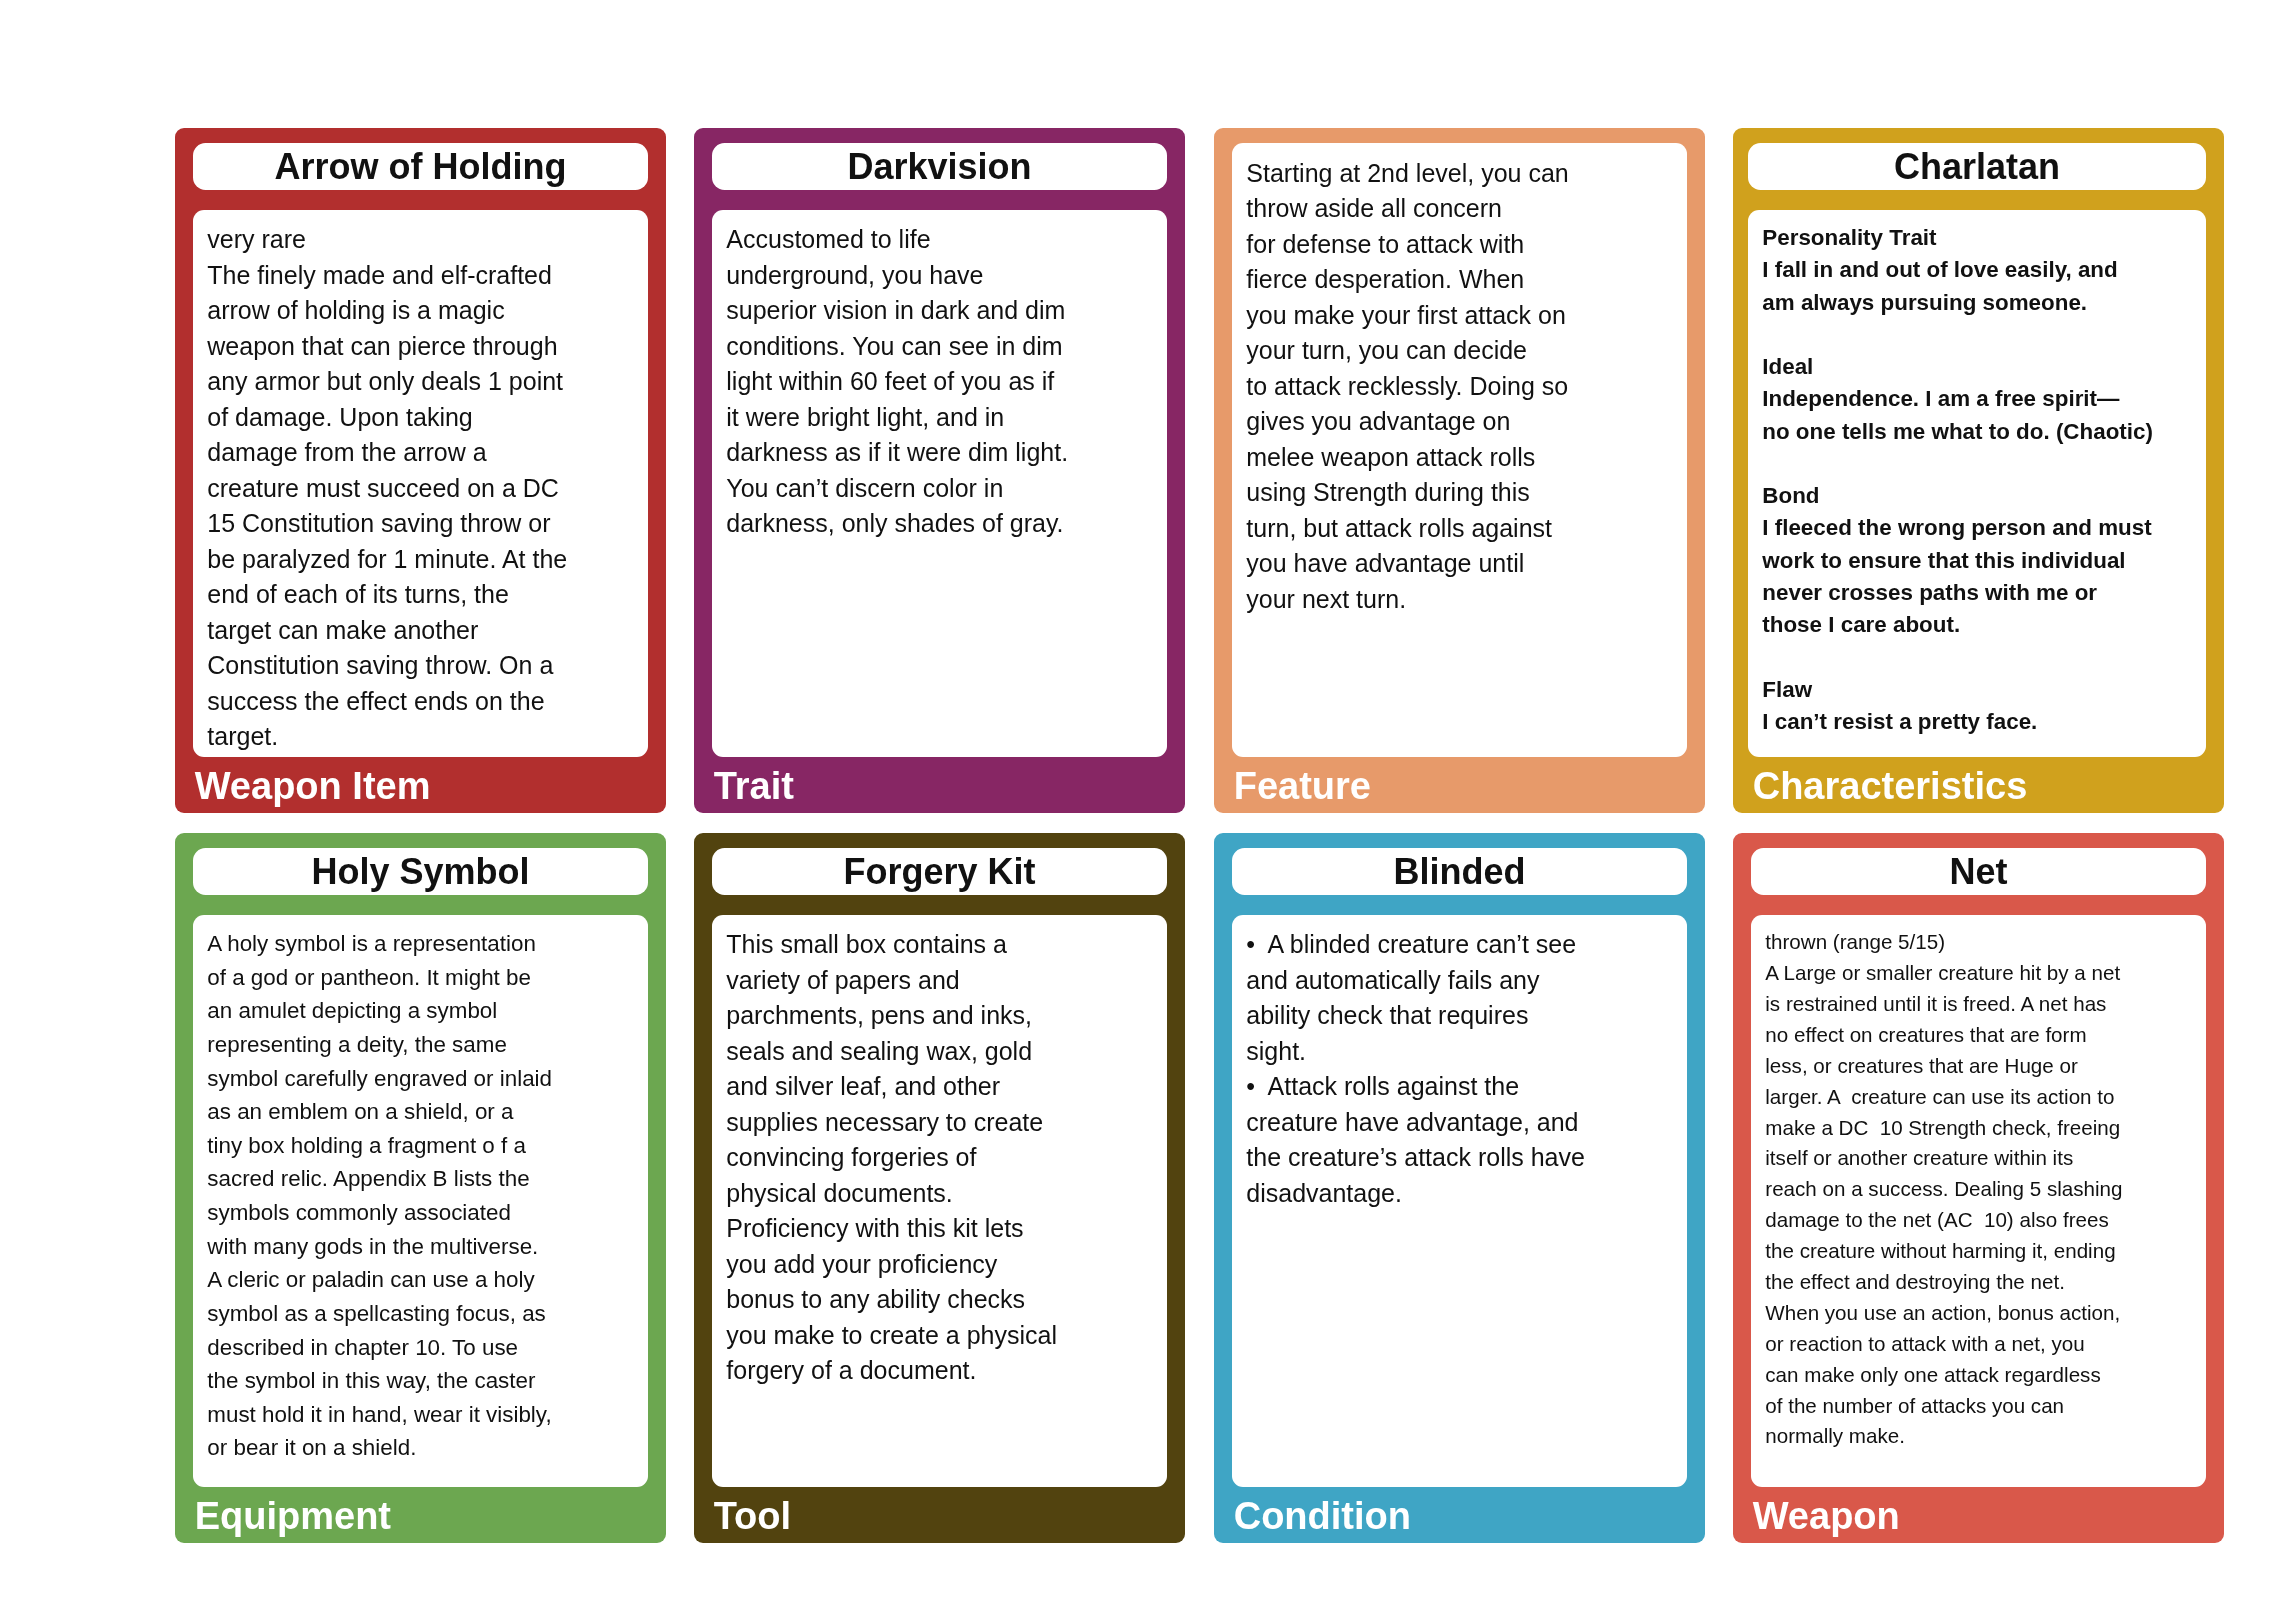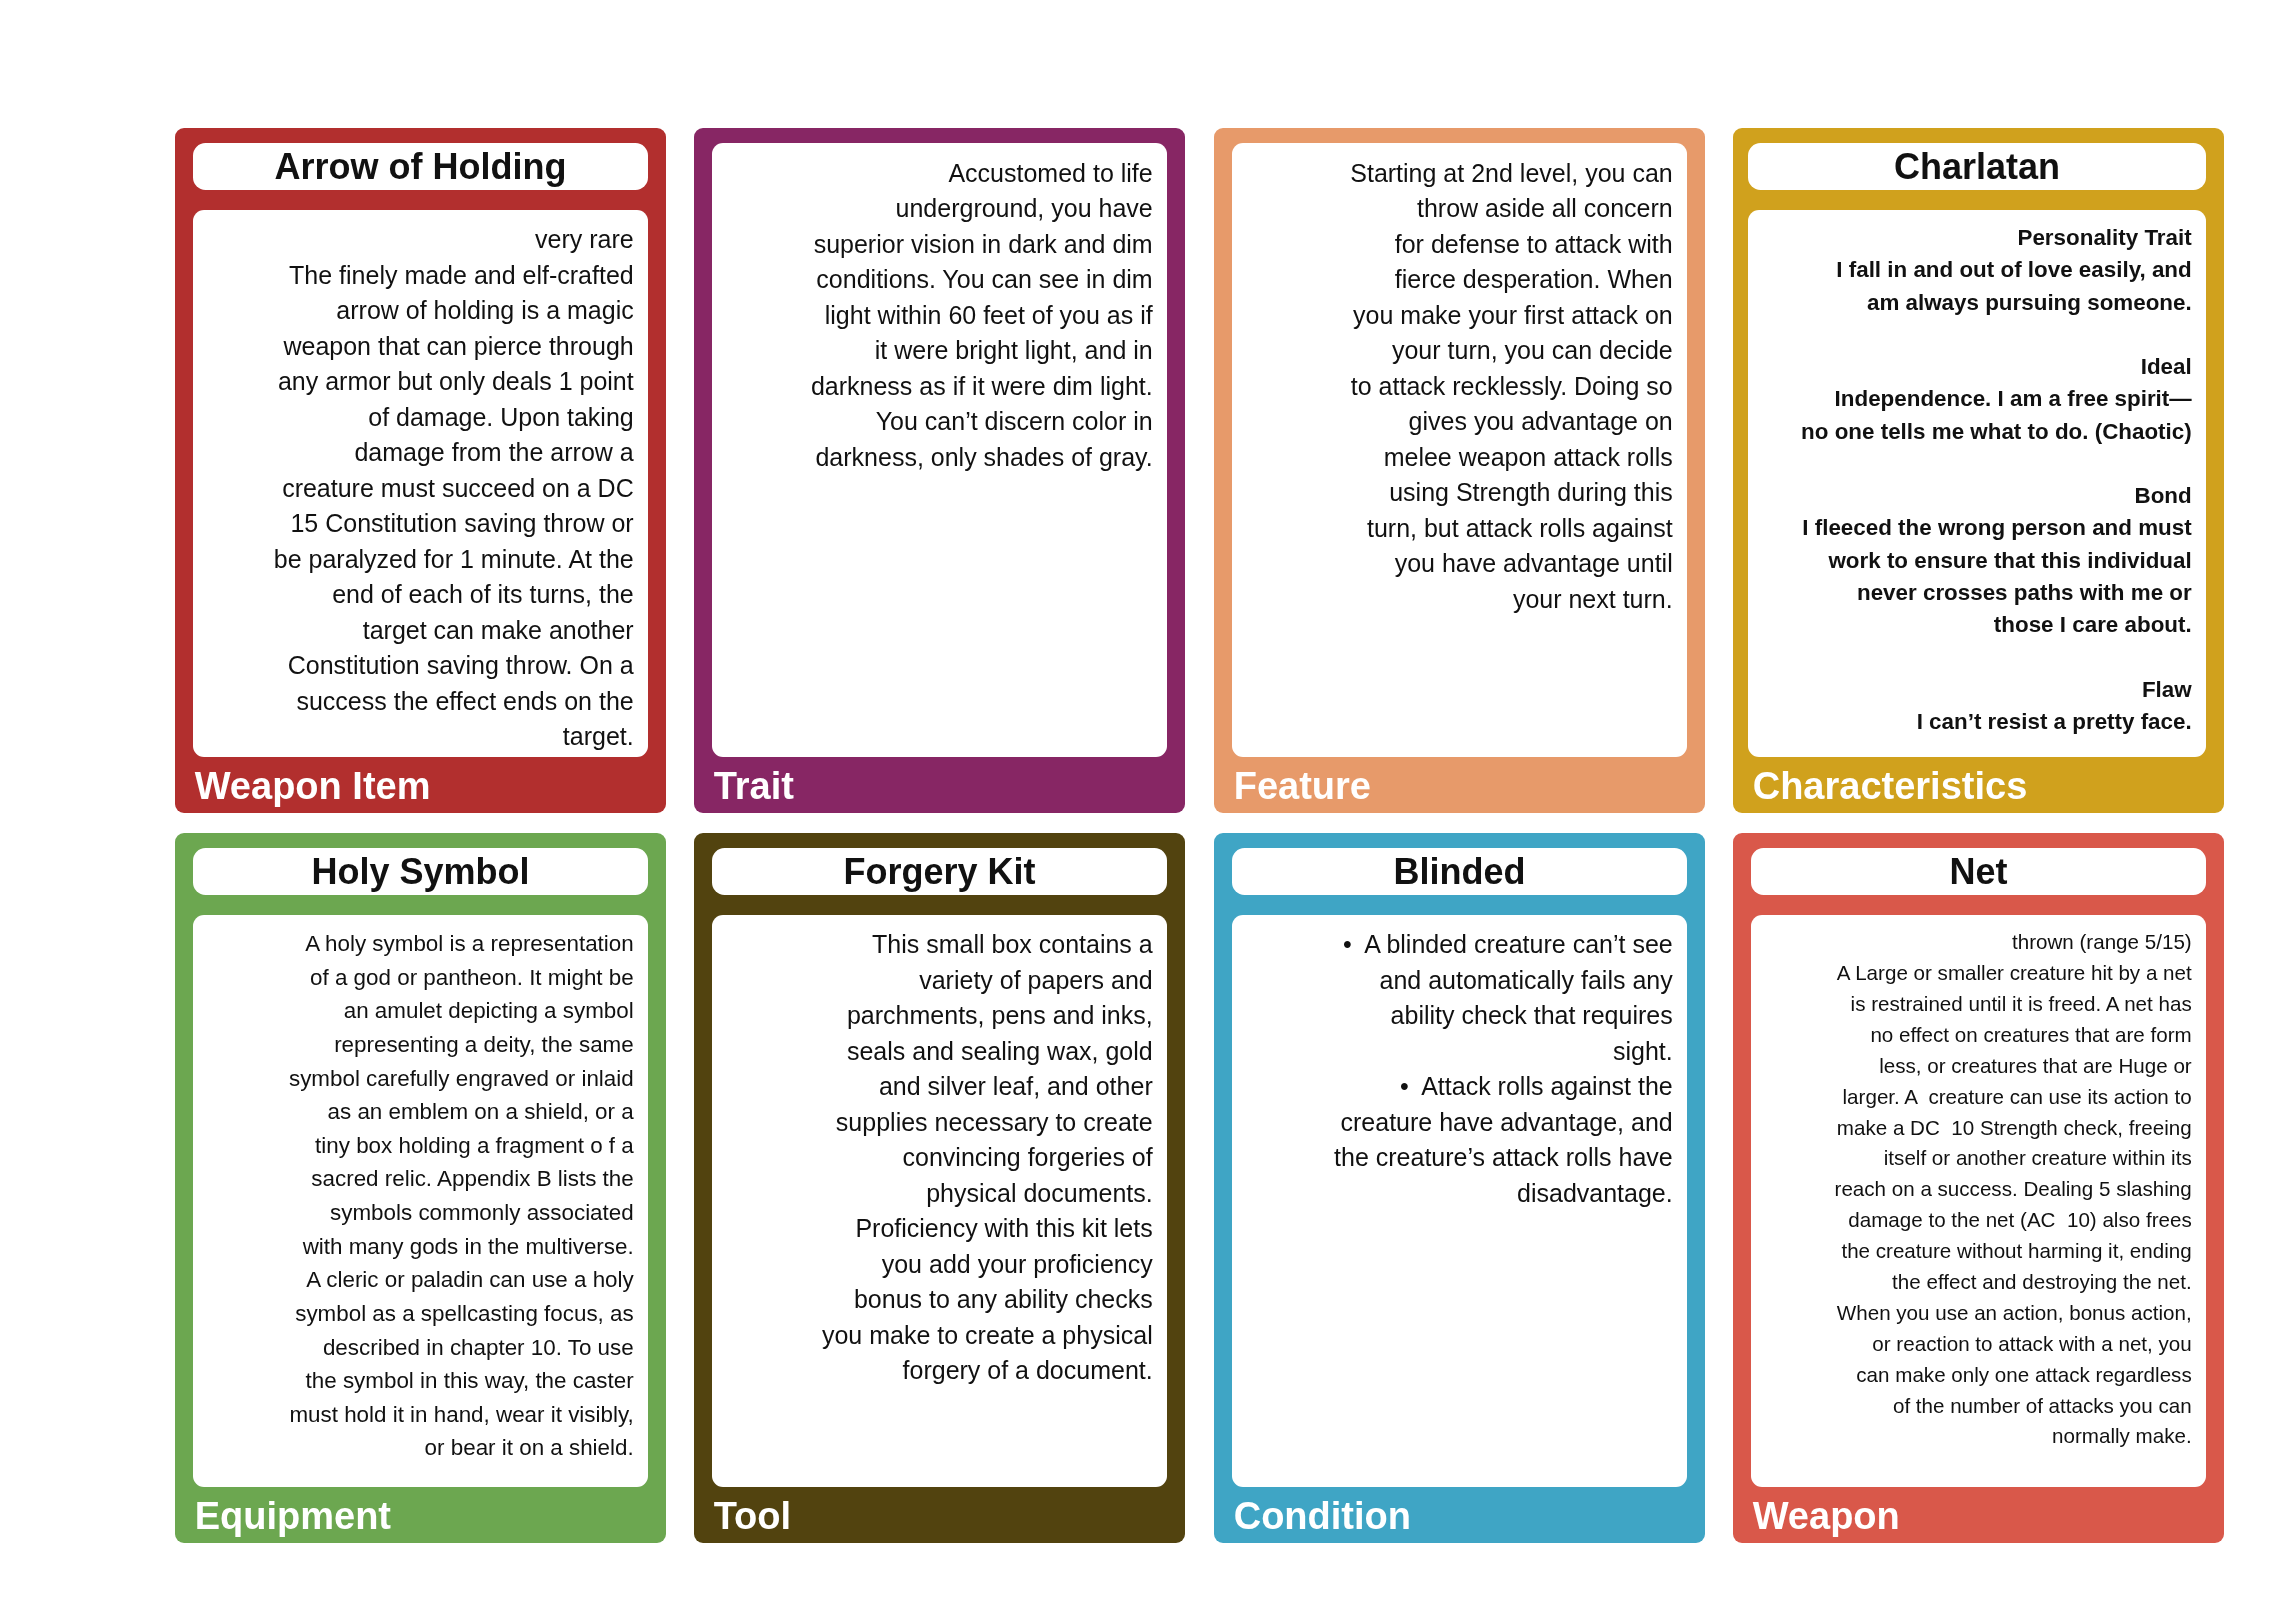--- a/index.html
+++ b/index.html
@@ -17,21 +17,20 @@
   }
   .card {
     position: absolute;
     width: 491px;
     height: 685px;
     box-sizing: border-box;
     padding: 15px 18px 56px 18px;
     border-radius: 9px;
     display: flex;
     flex-direction: column;
-    text-align: right;
   }
   .r0 { top: 128px; }
   .r1 { top: 833px; height: 710px; }
   .c0 { left: 175px; }
   .c1 { left: 694px; }
   .c2 { left: 1214px; }
   .c3 { left: 1733px; }
 
   .card-title {
     background: #ffffff;
@@ -103,20 +102,23 @@
 end of each of its turns, the
 target can make another
 Constitution saving throw. On a
 success the effect ends on the
 target.</p>
     </div>
     <footer class="card-category">Weapon Item</footer>
   </section>
 
   <section class="card r0 c1" style="background-color: rgb(135, 38, 100);">
+    <header class="card-title">
+      <h2>Darkvision</h2>
+    </header>
     <div class="card-body">
       <p class="body-text">Accustomed to life
 underground, you have
 superior vision in dark and dim
 conditions. You can see in dim
 light within 60 feet of you as if
 it were bright light, and in
 darkness as if it were dim light.
 You can’t discern color in
 darkness, only shades of gray.</p>

